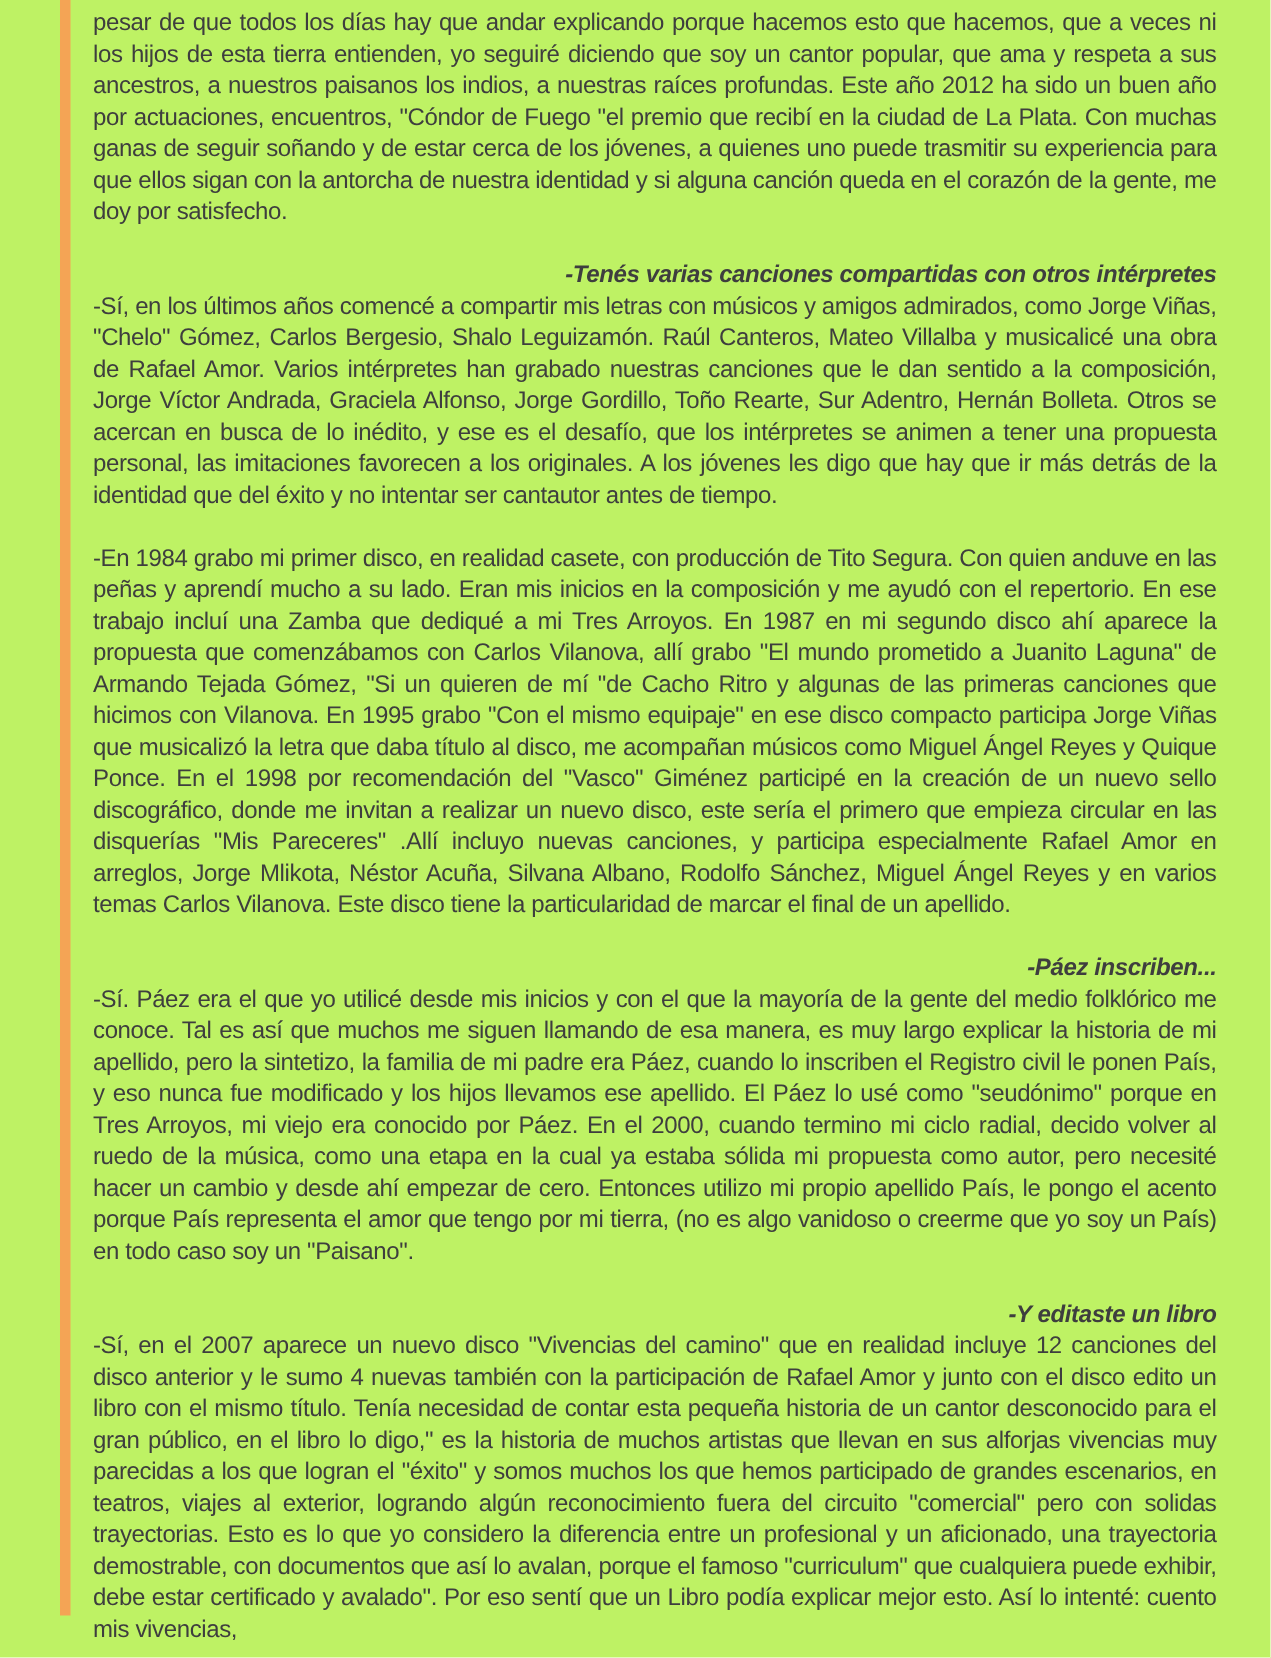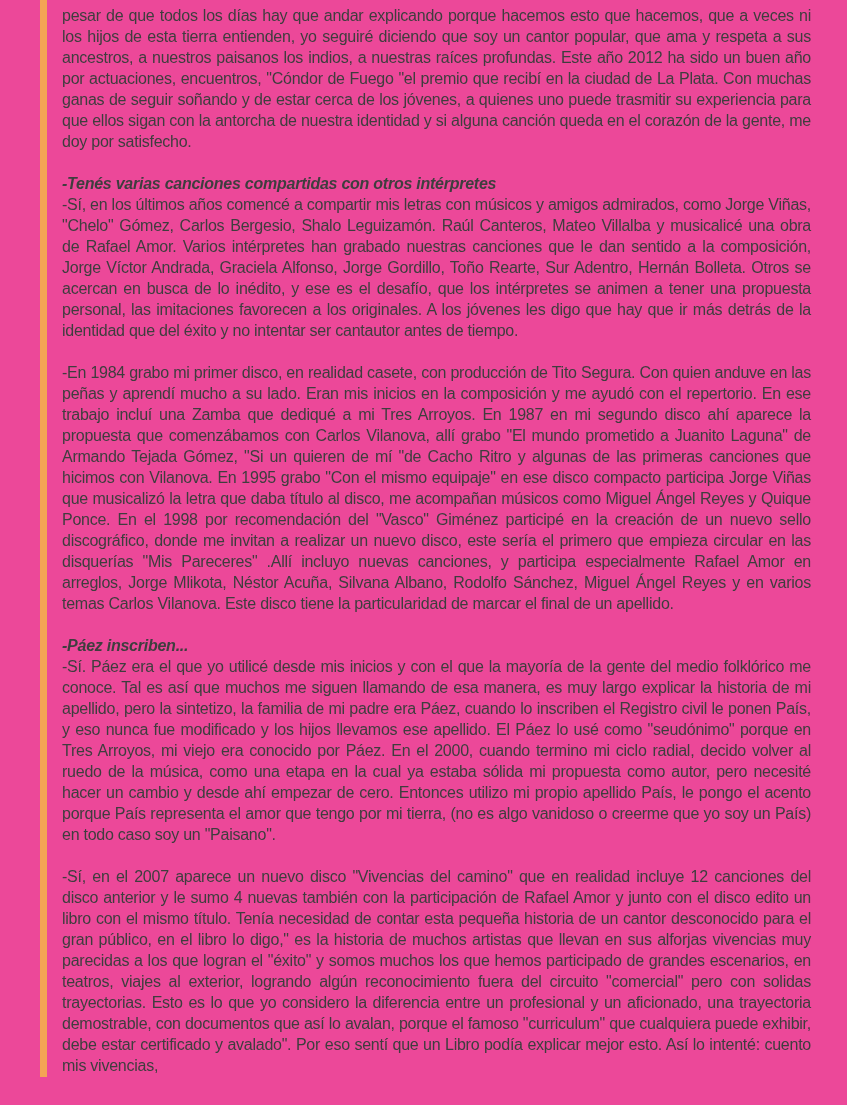--- a/index.html
+++ b/index.html
@@ -1,20 +1,20 @@
 <!DOCTYPE html>
 <html><head>
 <meta charset="utf-8">
 <style>
   html, body { margin: 0; padding: 0; background: #ffffff; }
   .page {
     position: relative;
     width: 847px;
     height: 1105px;
-    background: #ec4899;
+    background: #bef264;
     overflow: hidden;
     font-family: "Liberation Sans", "DejaVu Sans", sans-serif;
   }
   .accent-bar {
     position: absolute;
     left: 40px;
     top: 0;
     width: 7px;
     height: 1077px;
     background: #F4A455;
@@ -30,36 +30,37 @@
     letter-spacing: -0.25px;
     text-align: justify;
   }
   .para {
     margin: 0 0 21px 0;
   }
   .question {
     margin: 0;
     font-weight: bold;
     font-style: italic;
-    text-align: left;
+    text-align: right;
   }
   .seg-italic { }
 </style>
 </head>
 <body>
 
 <div class="page">
   <div class="accent-bar"></div>
 
   <div class="article">
     <p class="para">pesar de que todos los días hay que andar explicando porque hacemos esto que hacemos, que a veces ni los hijos de esta tierra entienden, yo seguiré diciendo que soy un cantor popular, que ama y respeta a sus ancestros, a nuestros paisanos los indios, a nuestras raíces profundas. Este año 2012 ha sido un buen año por actuaciones, encuentros, "Cóndor de Fuego "el premio que recibí en la ciudad de La Plata.  Con muchas ganas de seguir soñando y de estar cerca de los jóvenes, a quienes uno puede trasmitir su experiencia para que ellos sigan con la antorcha de nuestra identidad y si alguna canción queda en el corazón de la gente, me doy por satisfecho.</p>
 
     <p class="question">-Tenés varias canciones compartidas con otros intérpretes</p>
     <p class="para">-Sí, en los últimos años comencé a compartir mis letras con músicos y amigos admirados, como Jorge Viñas, "Chelo" Gómez, Carlos Bergesio, Shalo Leguizamón. Raúl Canteros, Mateo Villalba y musicalicé una obra de Rafael Amor. Varios intérpretes han grabado nuestras canciones que le dan sentido a la composición, Jorge Víctor Andrada, Graciela Alfonso, Jorge Gordillo, Toño Rearte, Sur Adentro, Hernán Bolleta. Otros se acercan en busca de lo inédito, y ese es el desafío, que los intérpretes se animen a tener una propuesta personal, las imitaciones favorecen a los originales. A los jóvenes les digo que hay que ir más detrás de la identidad que del éxito y no intentar ser cantautor antes de tiempo.</p>
 
     <p class="para">-En 1984 grabo mi primer disco, en realidad casete, con producción de Tito Segura. Con quien  anduve en las peñas y aprendí mucho a su lado. Eran mis inicios en la composición y me ayudó con el repertorio. En ese trabajo incluí una Zamba que dediqué a mi Tres Arroyos. En 1987  en mi segundo disco ahí aparece la propuesta que comenzábamos con Carlos Vilanova, allí grabo "El mundo prometido a Juanito Laguna" de Armando Tejada Gómez, "Si un quieren de mí "de Cacho Ritro y algunas de las primeras canciones que hicimos con Vilanova. En 1995 grabo "Con el mismo equipaje"  en ese disco compacto participa Jorge Viñas que musicalizó la letra que daba título al disco, me acompañan músicos como Miguel Ángel Reyes y Quique Ponce. En el 1998 por recomendación del "Vasco" Giménez  participé en la creación de un nuevo sello discográfico, donde me invitan a realizar un nuevo disco, este sería el primero que empieza circular en las disquerías "Mis Pareceres" .Allí incluyo nuevas canciones, y participa especialmente Rafael Amor en arreglos, Jorge Mlikota, Néstor Acuña, Silvana Albano, Rodolfo Sánchez, Miguel Ángel Reyes y en varios temas Carlos Vilanova.  Este disco tiene la particularidad de  marcar el final de un apellido.</p>
 
     <p class="question">-Páez inscriben...</p>
     <p class="para">-Sí. Páez era  el que yo utilicé desde mis inicios y con el que la mayoría de la gente del medio folklórico me conoce. Tal es así que muchos me siguen llamando de esa manera, es muy largo explicar la historia de mi apellido, pero la sintetizo,  la familia de mi padre era Páez,  cuando lo inscriben el Registro civil le ponen País, y eso nunca fue modificado y los hijos llevamos ese apellido. El Páez lo usé como "seudónimo" porque en Tres Arroyos, mi viejo era conocido por Páez. En el 2000, cuando termino mi ciclo radial, decido volver al ruedo de la música, como una etapa en la cual ya estaba sólida mi propuesta como autor, pero  necesité hacer un cambio y desde ahí empezar de cero.  Entonces utilizo mi propio apellido País, le pongo el acento porque País representa el amor que tengo por mi tierra, (no es algo vanidoso o creerme que yo soy un País) en todo caso soy un "Paisano".</p>
 
+    <p class="question">-Y editaste un libro</p>
     <p class="para"><span>-Sí, en el 2007 aparece un nuevo disco "Vivencias del camino" que en realidad incluye 12 canciones del disco anterior y le sumo 4 nuevas también con la participación de Rafael Amor y junto con el disco edito un libro con el mismo título. Tenía necesidad de contar esta pequeña historia de un cantor desconocido para el gran público, en el libro lo digo," </span><span class="seg-italic">es la historia de muchos artistas que llevan en sus alforjas vivencias muy parecidas a los que logran el "éxito" y somos muchos los que hemos participado de grandes escenarios, en teatros,  viajes al exterior,  logrando algún reconocimiento fuera del circuito "comercial" pero con solidas trayectorias. Esto es lo que yo considero la diferencia entre un profesional y un aficionado, una trayectoria demostrable, con documentos que así lo avalan, porque el famoso "curriculum" que cualquiera puede exhibir, debe estar certificado y avalado".</span><span> Por eso sentí que un Libro podía explicar mejor esto. Así lo intenté: cuento mis vivencias,</span></p>
   </div>
 </div>
 
 </body></html>

